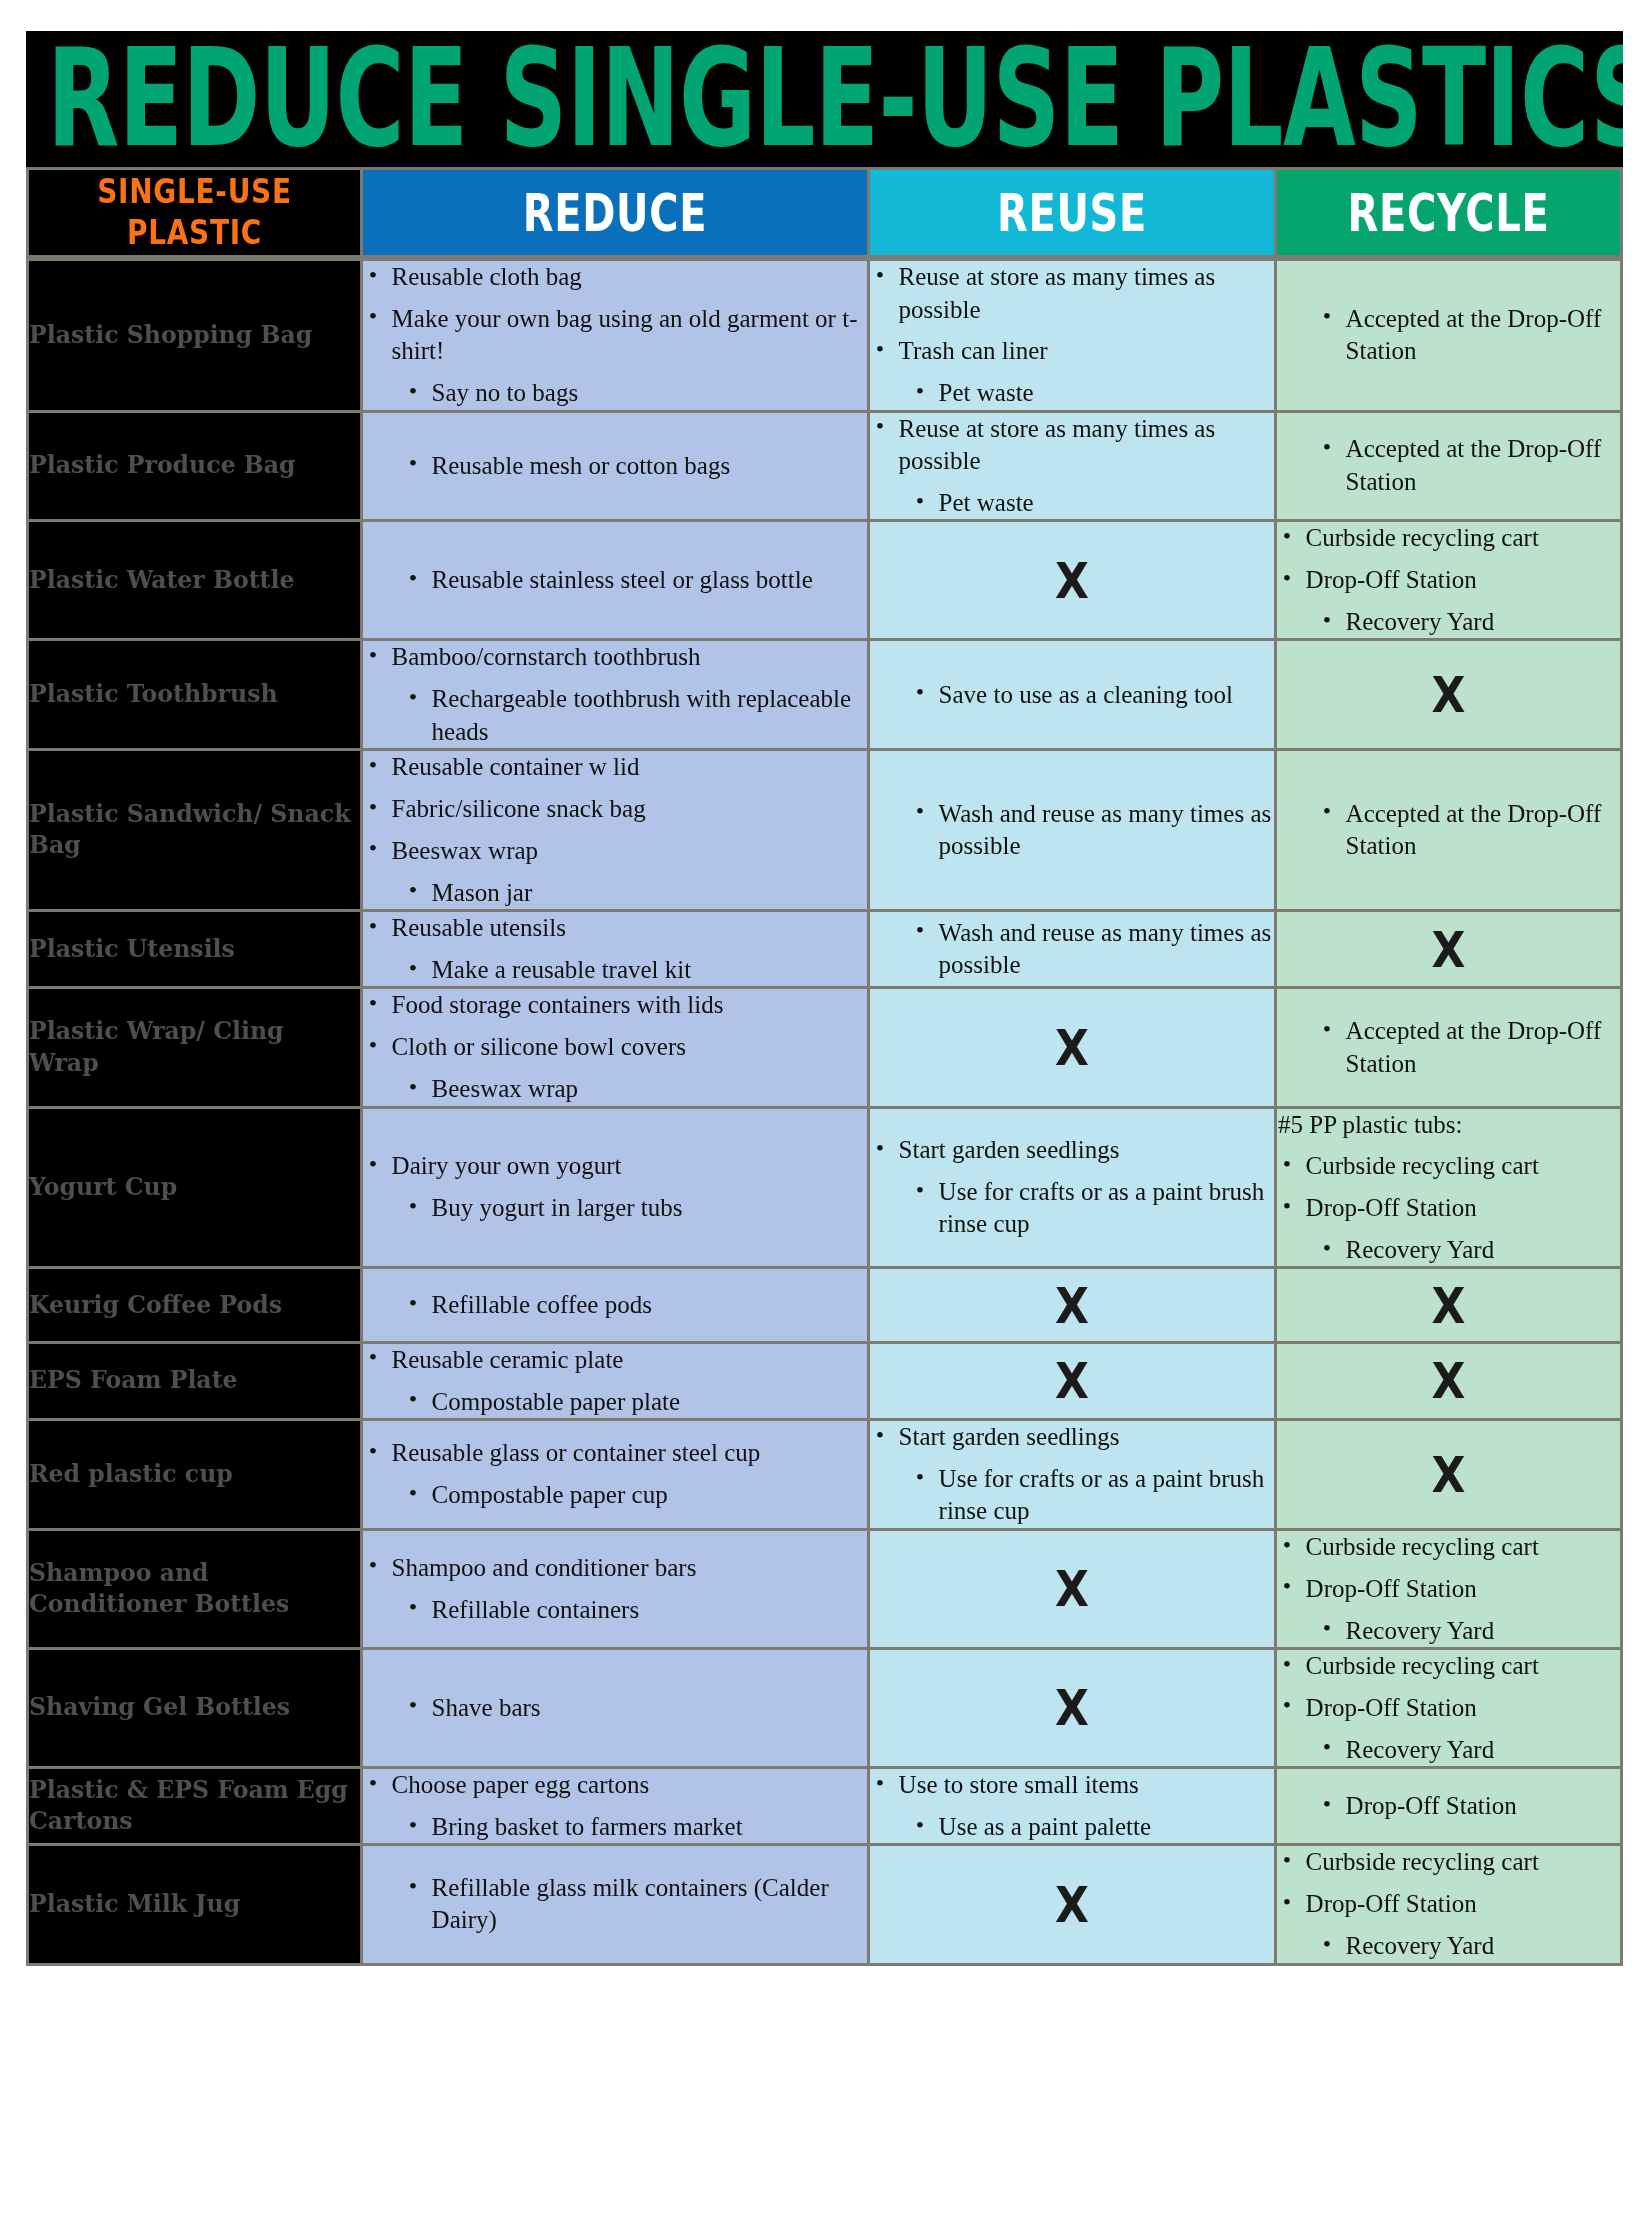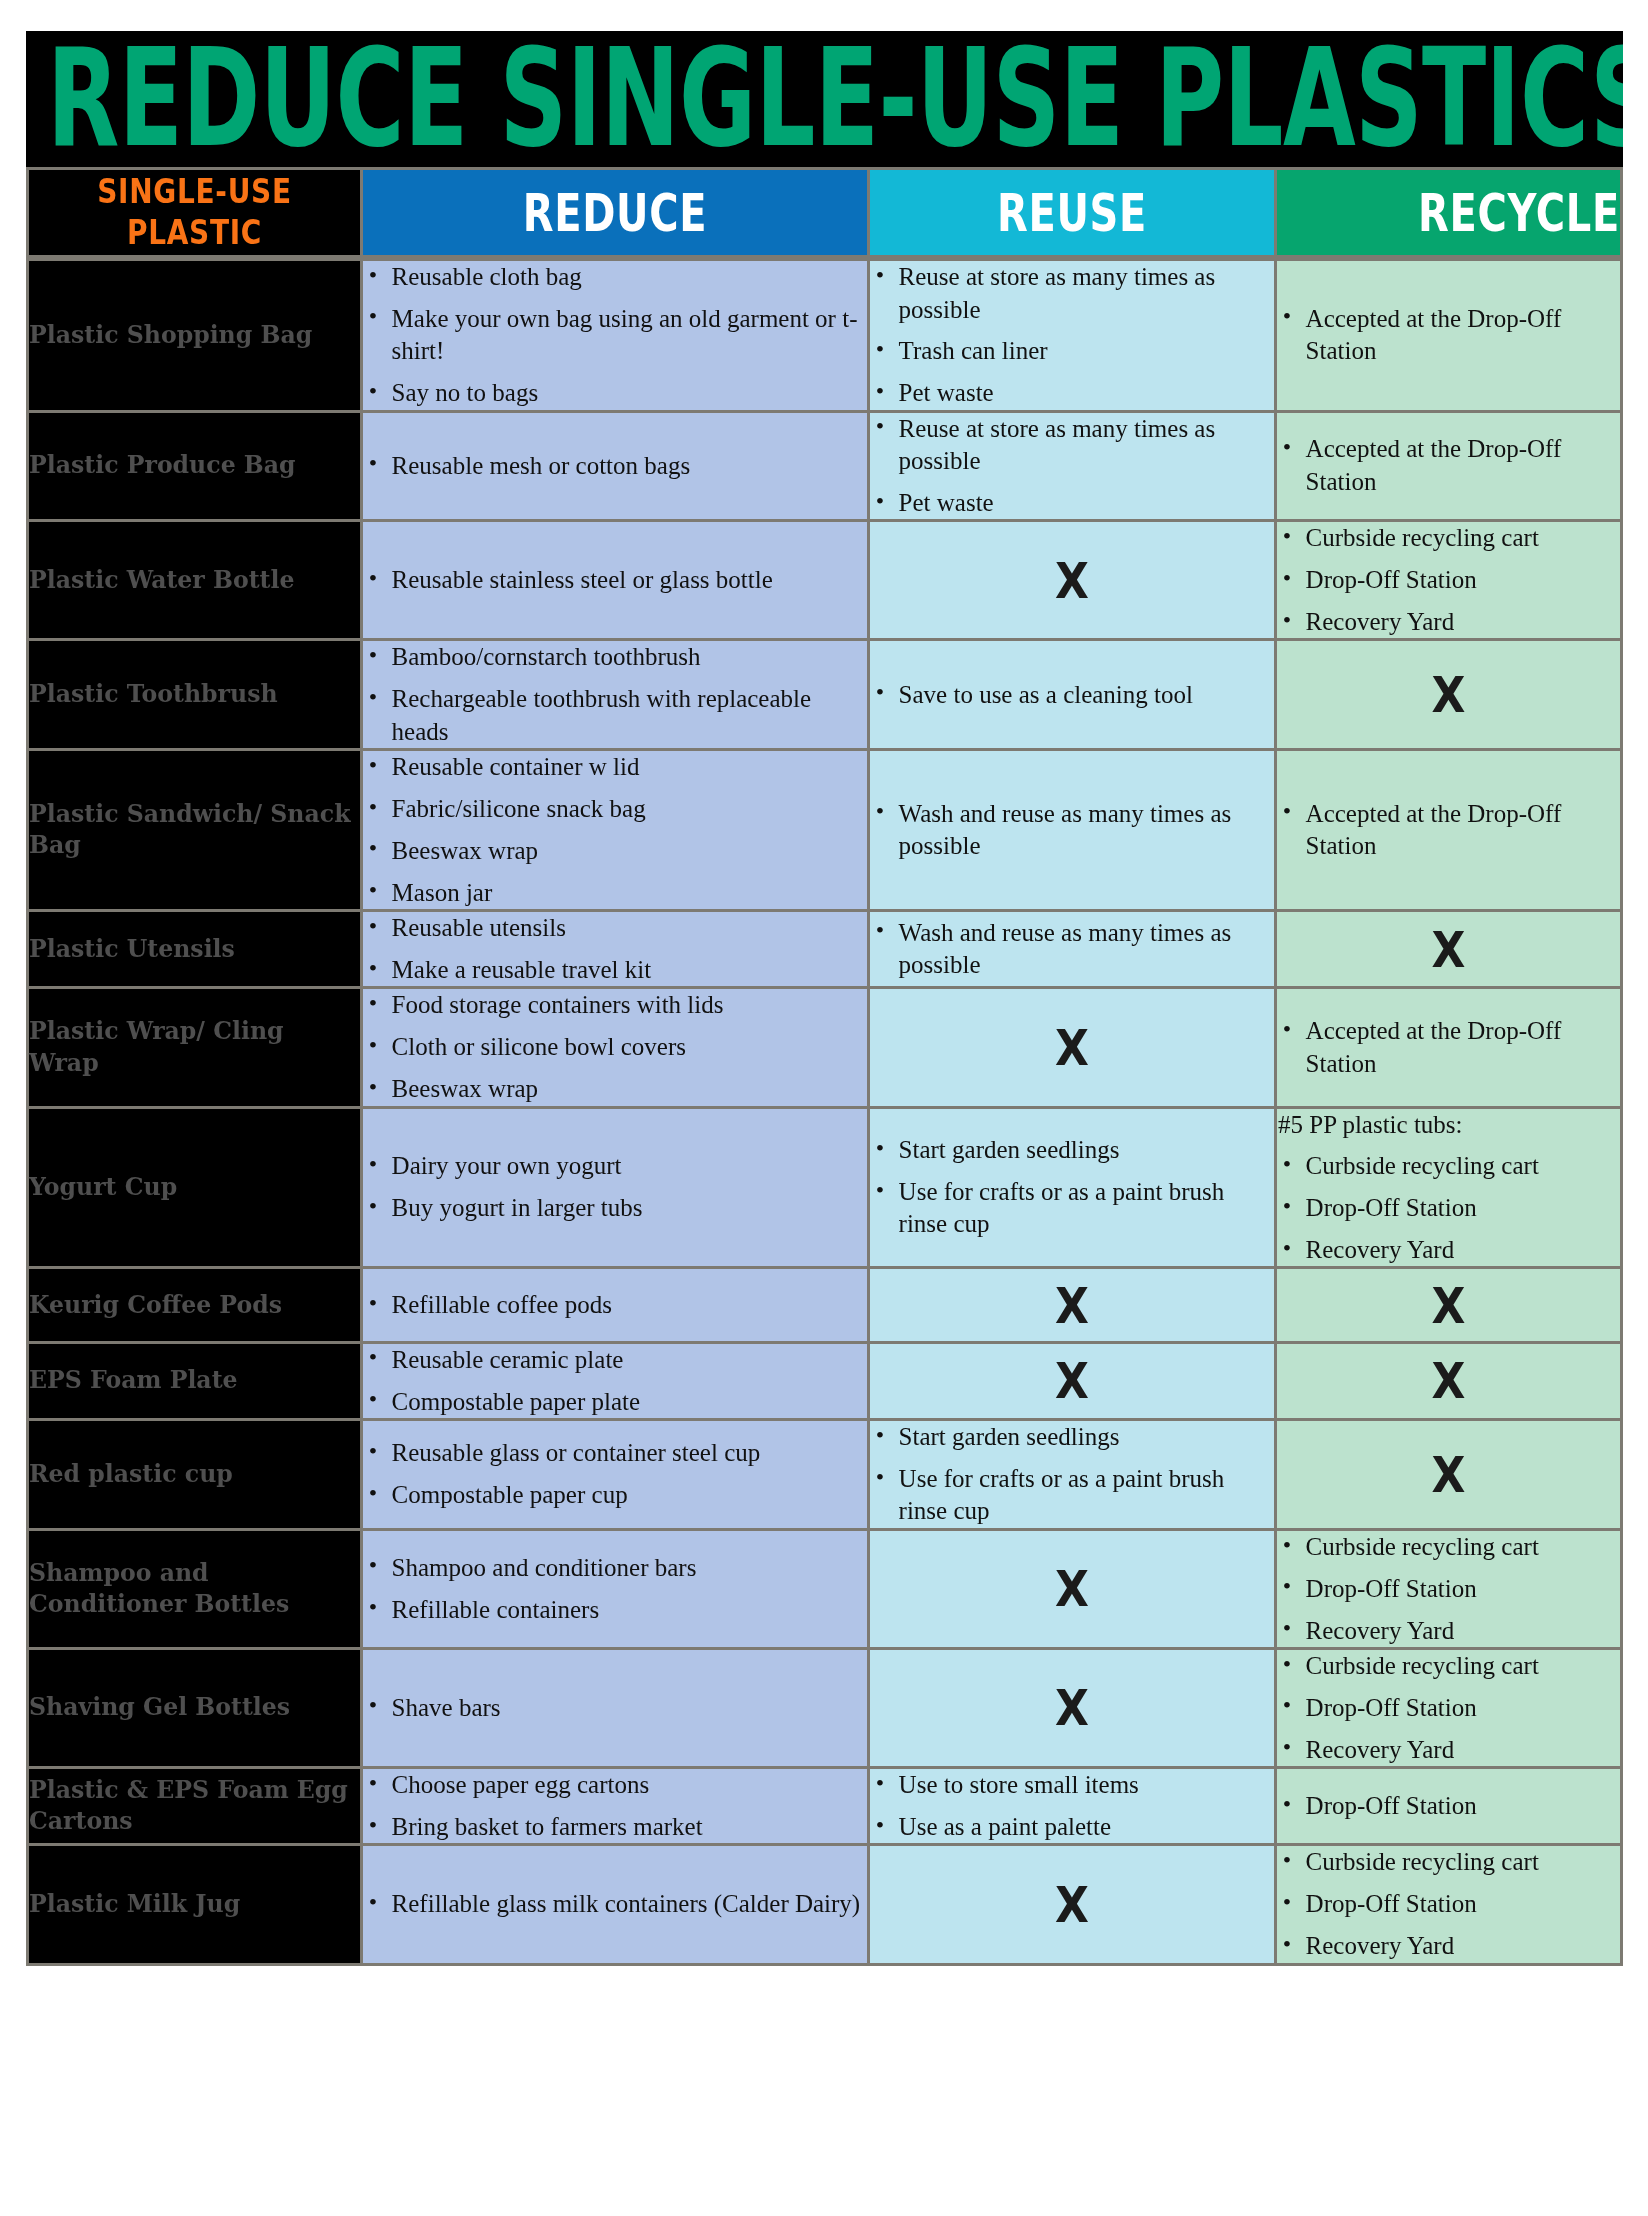--- a/index.html
+++ b/index.html
@@ -73,21 +73,21 @@
     font-family: "DejaVu Sans", sans-serif;
     font-weight: bold;
     font-size: 28px;
     line-height: 1.18;
     letter-spacing: 0.7px;
     transform: none;
   }
   .hdr-item .stack { transform: scaleY(1.22); display: inline-block; }
   .hdr-reduce { background: #0A70BB; }
   .hdr-reuse  { background: #13B8D6; }
-  .hdr-recyc  { background: #06A56E; text-align: right; }
+  .hdr-recyc  { background: #06A56E; }
   .hdr-label {
     font-family: "DejaVu Sans", sans-serif;
     font-weight: bold;
     color: #ffffff;
     font-size: 40px;
     letter-spacing: 0.7px;
     display: inline-block;
     transform: scaleY(1.3);
   }
 
@@ -119,21 +119,21 @@
     vertical-align: middle;
     text-align: center;
     padding: 7.1px;
   }
   ul.blist { list-style: none; margin: 0; padding: 0; }
   ul.blist li {
     position: relative;
     padding-left: 28.6px;
     margin-bottom: 9.3px;
   }
-  ul.blist li:last-child { margin-bottom: 0; }
+  ul.blist li:last-child { margin-bottom: 0; margin-left: 40px; }
   ul.blist li::before {
     content: "\2022";
     position: absolute;
     left: 5.7px;
     top: -1.4px;
     font-size: 24px;
     line-height: 1.3;
     color: #111111;
   }
   ul.blist li.nobullet { padding-left: 1px; }

